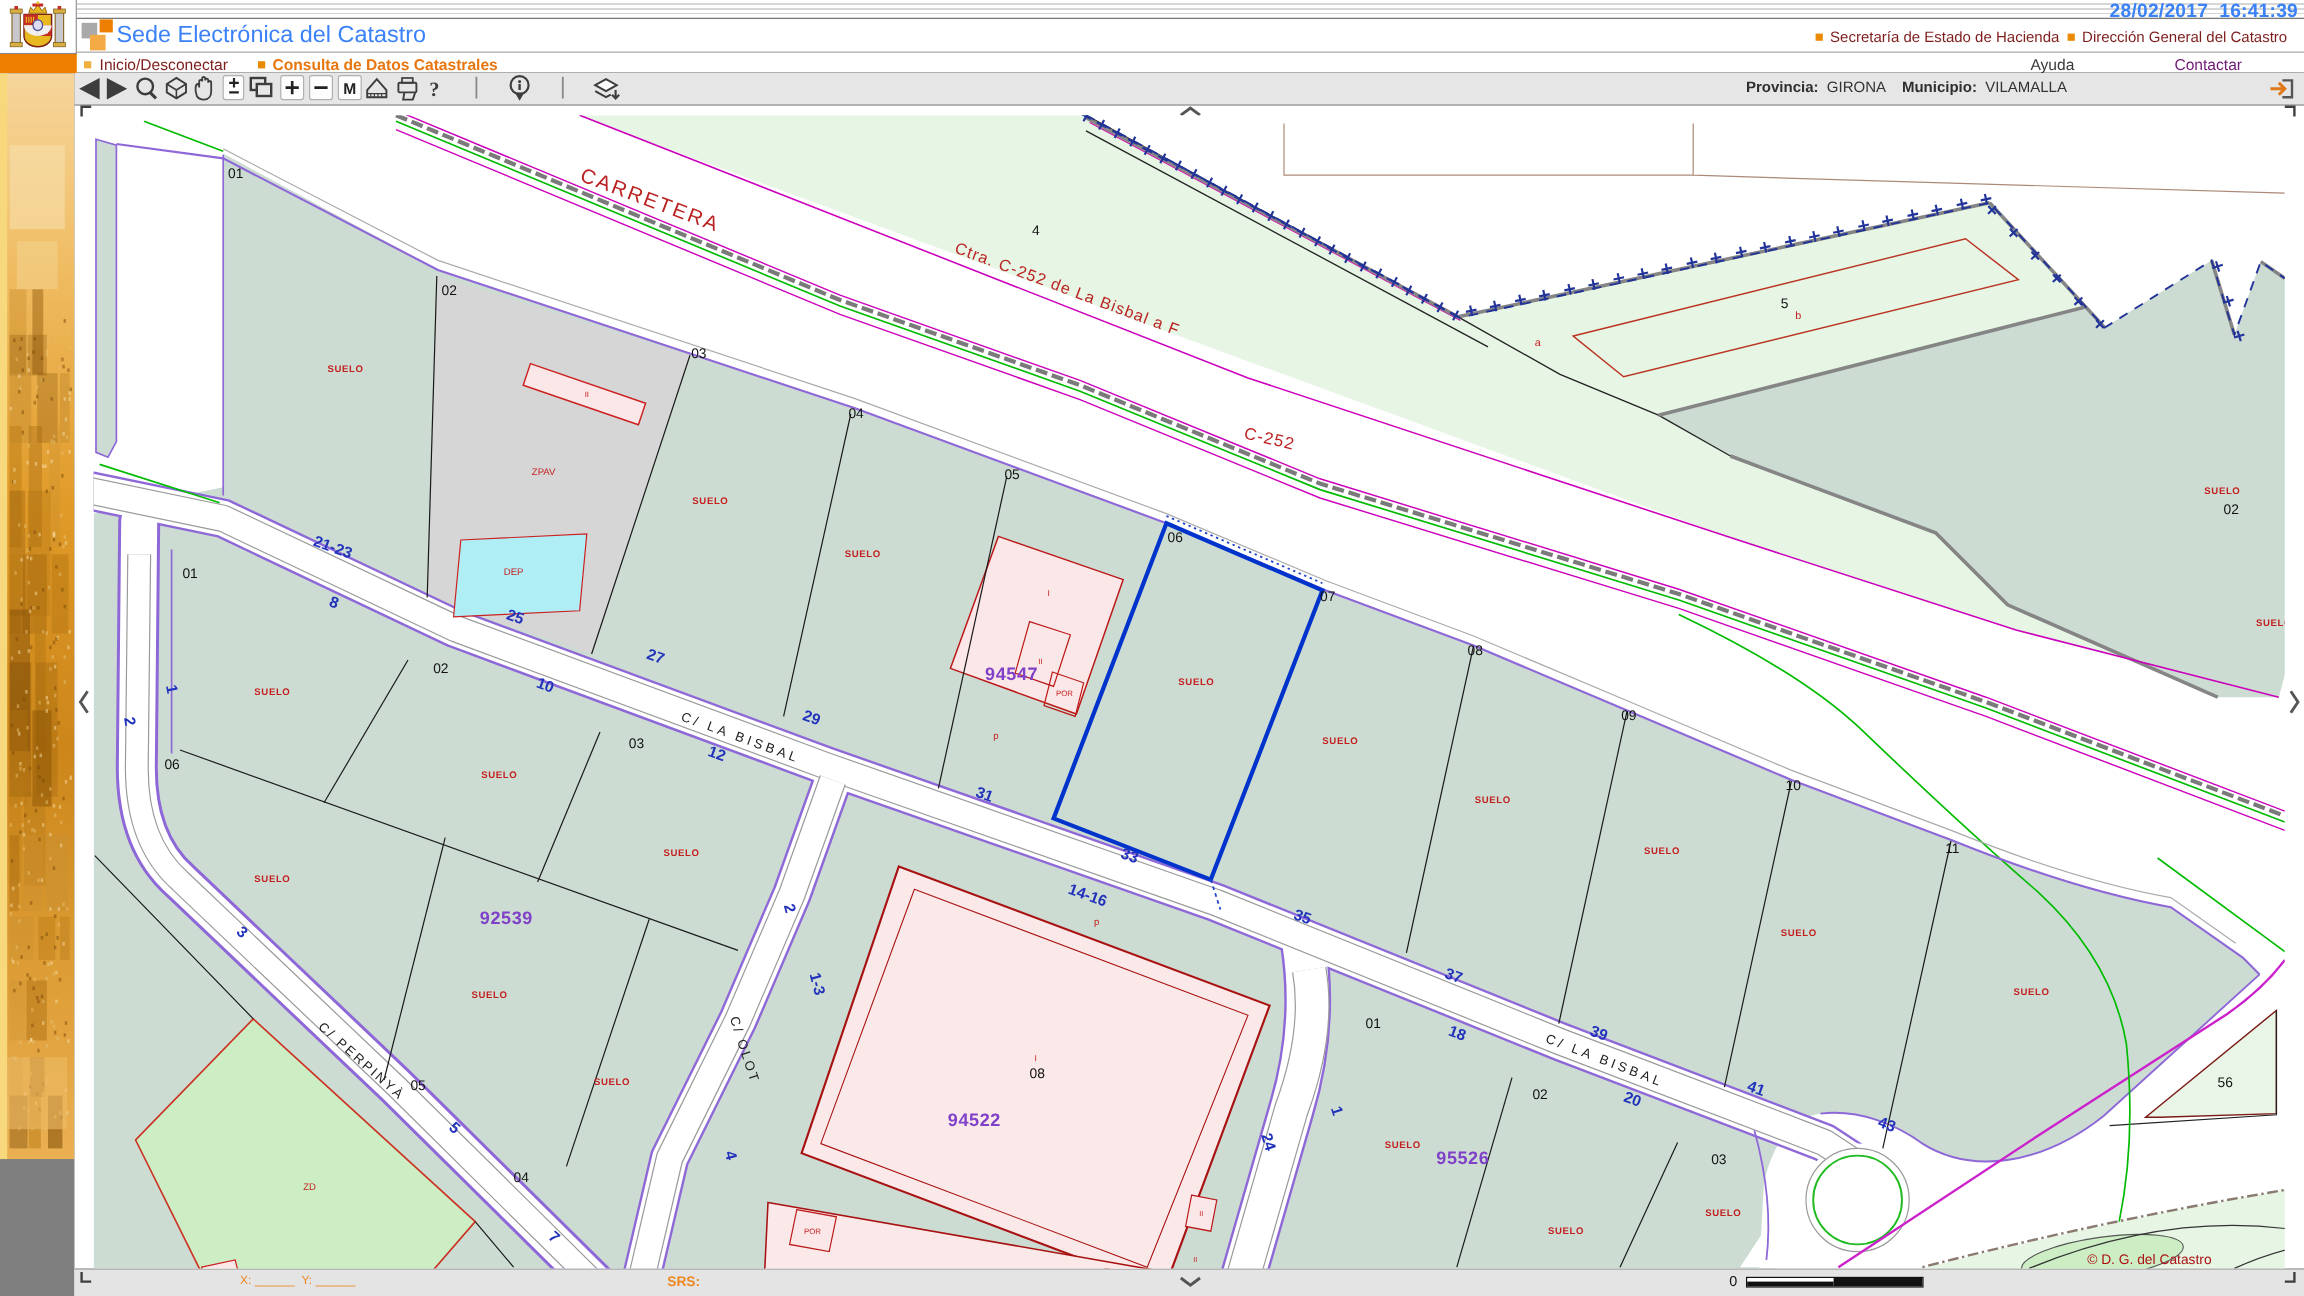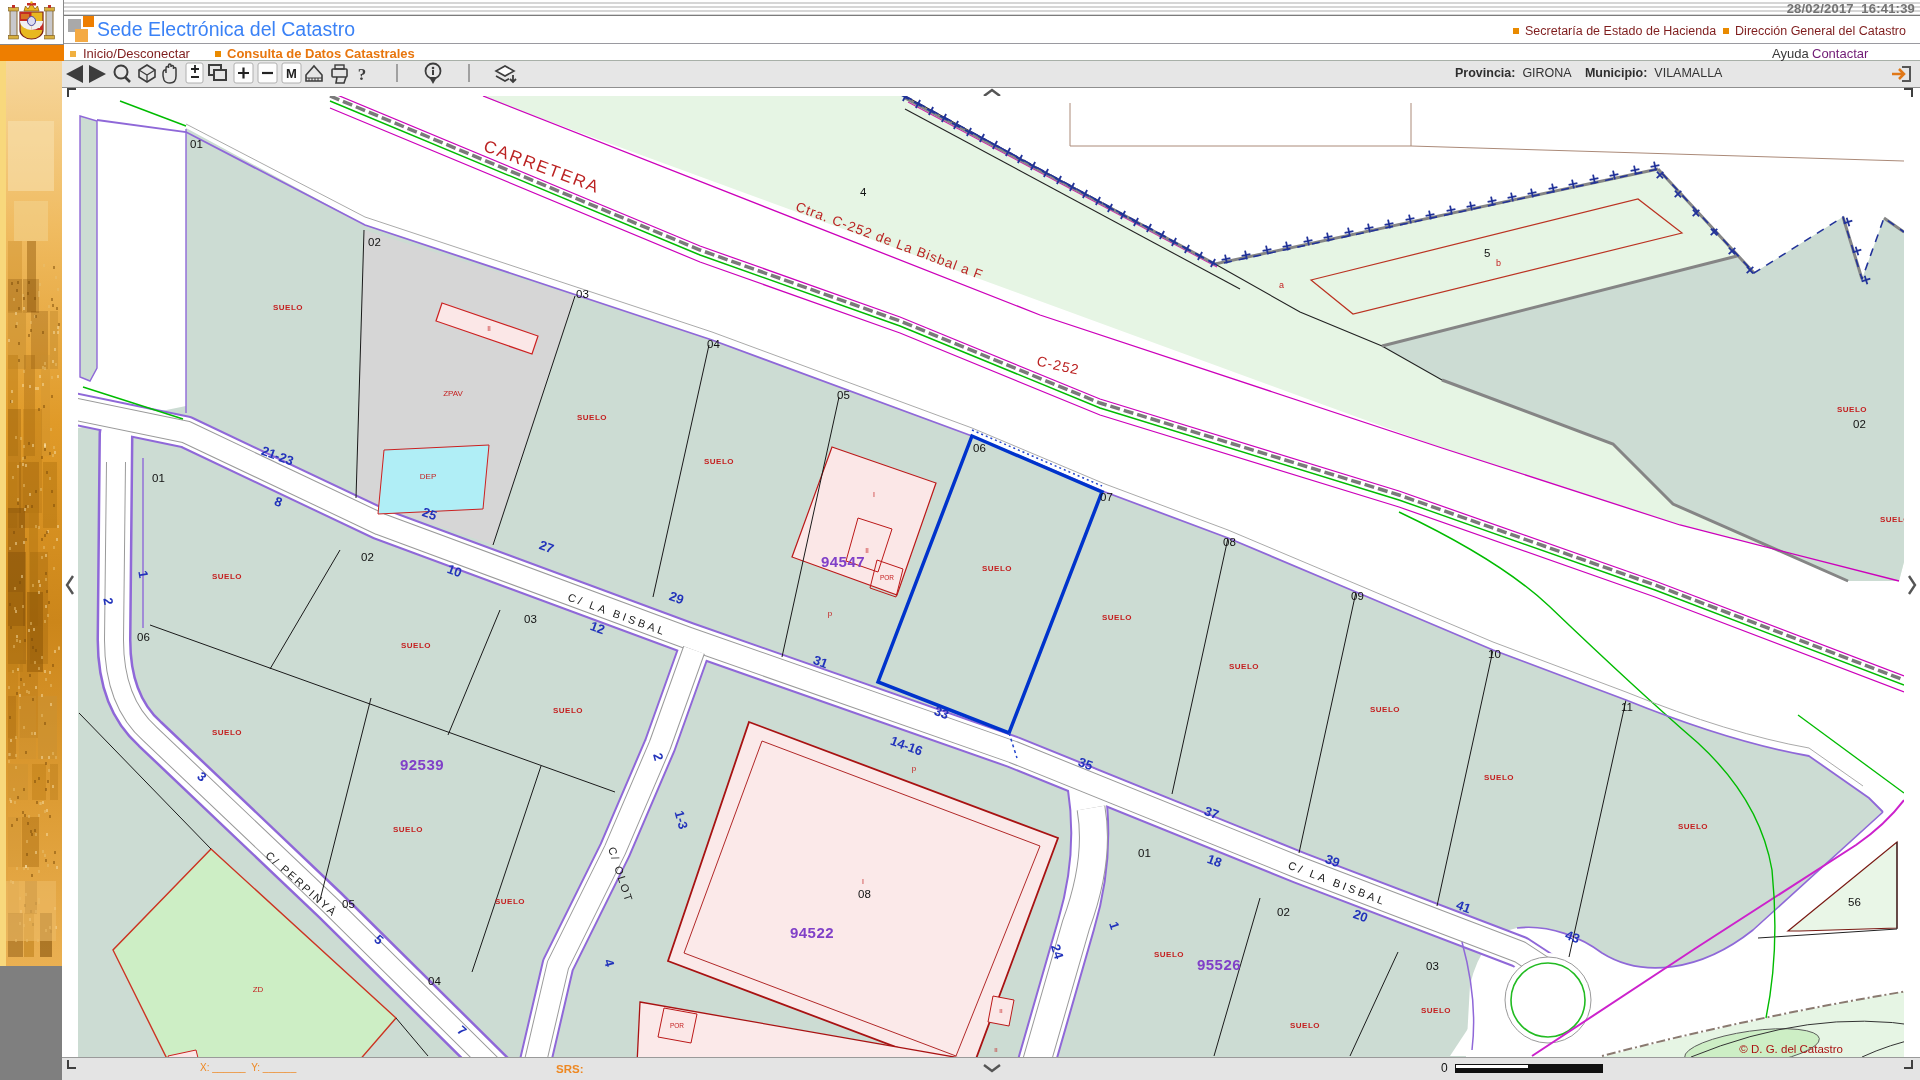--- a/index.html
+++ b/index.html
@@ -1,27 +1,27 @@
 <!DOCTYPE html>
 <html><head>
 <meta charset="utf-8">
 <style>
 html,body{margin:0;padding:0;}
 body{width:1920px;height:1080px;overflow:hidden;background:#fff;font-family:"Liberation Sans",sans-serif;position:relative;}
 .abs{position:absolute;}
 #topstripe{left:0;top:0;width:1920px;height:15px;background:repeating-linear-gradient(180deg,#ffffff 0px,#ffffff 2.5px,#d6d6d6 2.5px,#d6d6d6 4px);border-bottom:1px solid #7b7b7b;}
-#date{right:5px;top:1px;font-size:13px;font-weight:bold;color:#737373;letter-spacing:0.2px;}
+#date{right:5px;top:1px;font-size:16px;font-weight:bold;color:#3b82f6;letter-spacing:0.2px;}
 #titlebar{left:64px;top:16px;width:1856px;height:27px;background:#fff;border-bottom:1px solid #9a9aa0;}
 #title{left:97px;top:18px;font-size:19.5px;color:#3b82f6;}
 #hdrright{right:14px;top:24px;font-size:12.5px;color:#7f1d1d;}
 .osq{display:inline-block;width:6px;height:6px;background:#e98a00;margin:0 6px 1px 0;vertical-align:middle;}
 #menubar{left:64px;top:44px;width:1856px;height:16px;background:#fff;border-bottom:1px solid #a8b0a8;}
 #menu1{left:70px;top:46px;font-size:13px;color:#7f1d1d;}
 #menu2{left:215px;top:46px;font-size:13px;font-weight:bold;color:#e8760e;}
-#ayuda{left:1772px;top:46px;font-size:13px;color:#3a3a3a;}
+#ayuda{left:1692px;top:46px;font-size:13px;color:#3a3a3a;}
 #contactar{left:1812px;top:46px;font-size:13px;color:#701a75;text-align:center;}
 .ysq{display:inline-block;width:6px;height:6px;background:#f0b040;margin:0 7px 1px 0;vertical-align:middle;}
 #crest{left:0;top:0;width:63px;height:44px;background:#fff;border-right:1px solid #888;border-bottom:1px solid #888;}
 #orangeblock{left:0;top:45px;width:64px;height:16px;background:#ee7e00;}
 #toolbar{left:62px;top:61px;width:1858px;height:26px;background:#e6e6e6;border-bottom:1px solid #8f8f8f;}
 #provtxt{left:1455px;top:66px;font-size:12.5px;color:#333;}
 #provtxt b{color:#2f2f2f;}
 #sidebar{left:0;top:61px;width:62px;height:1019px;background:#808080;}
 #bottombar{left:62px;top:1057px;width:1858px;height:23px;background:#e4e4e4;border-top:1px solid #9a9a9a;}
 #xy{left:200px;top:1062px;font-size:10px;color:#ee8822;}

